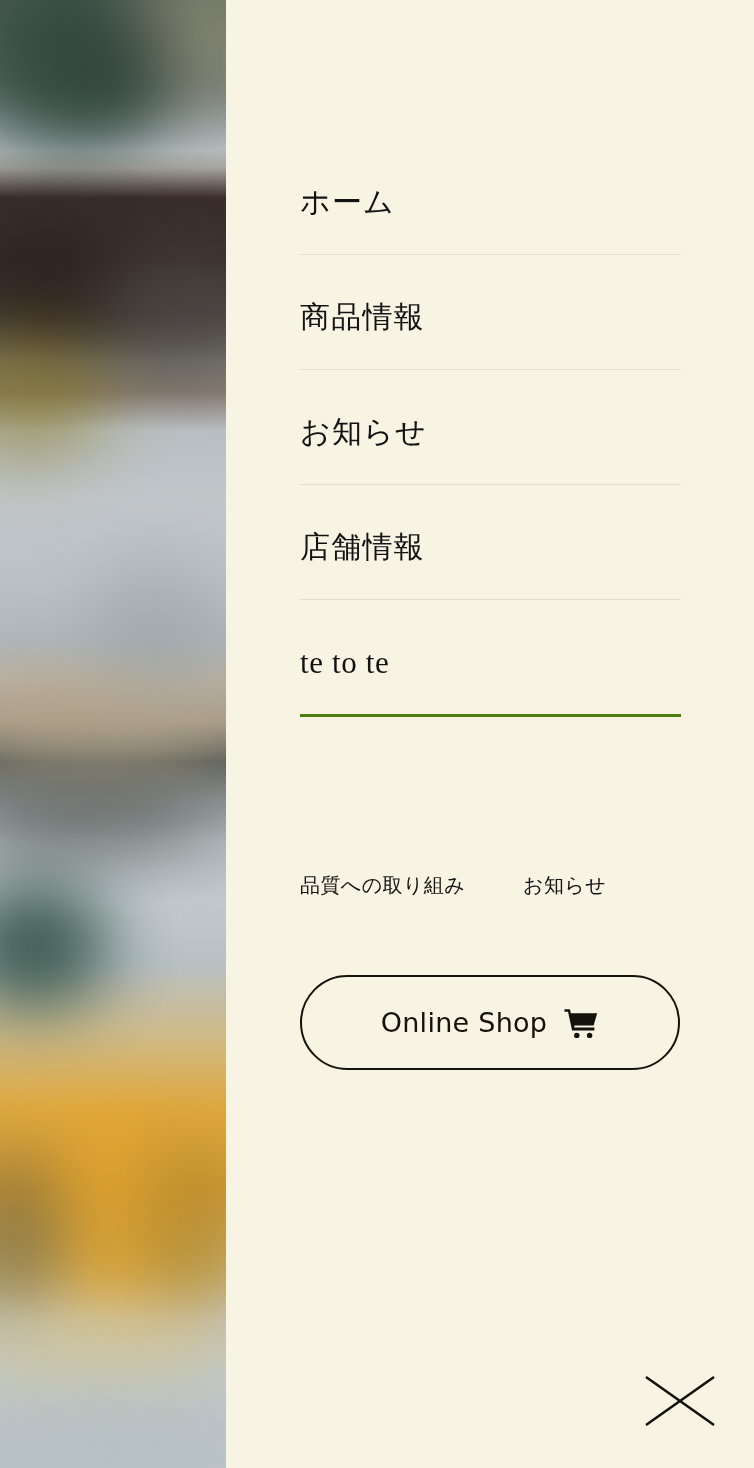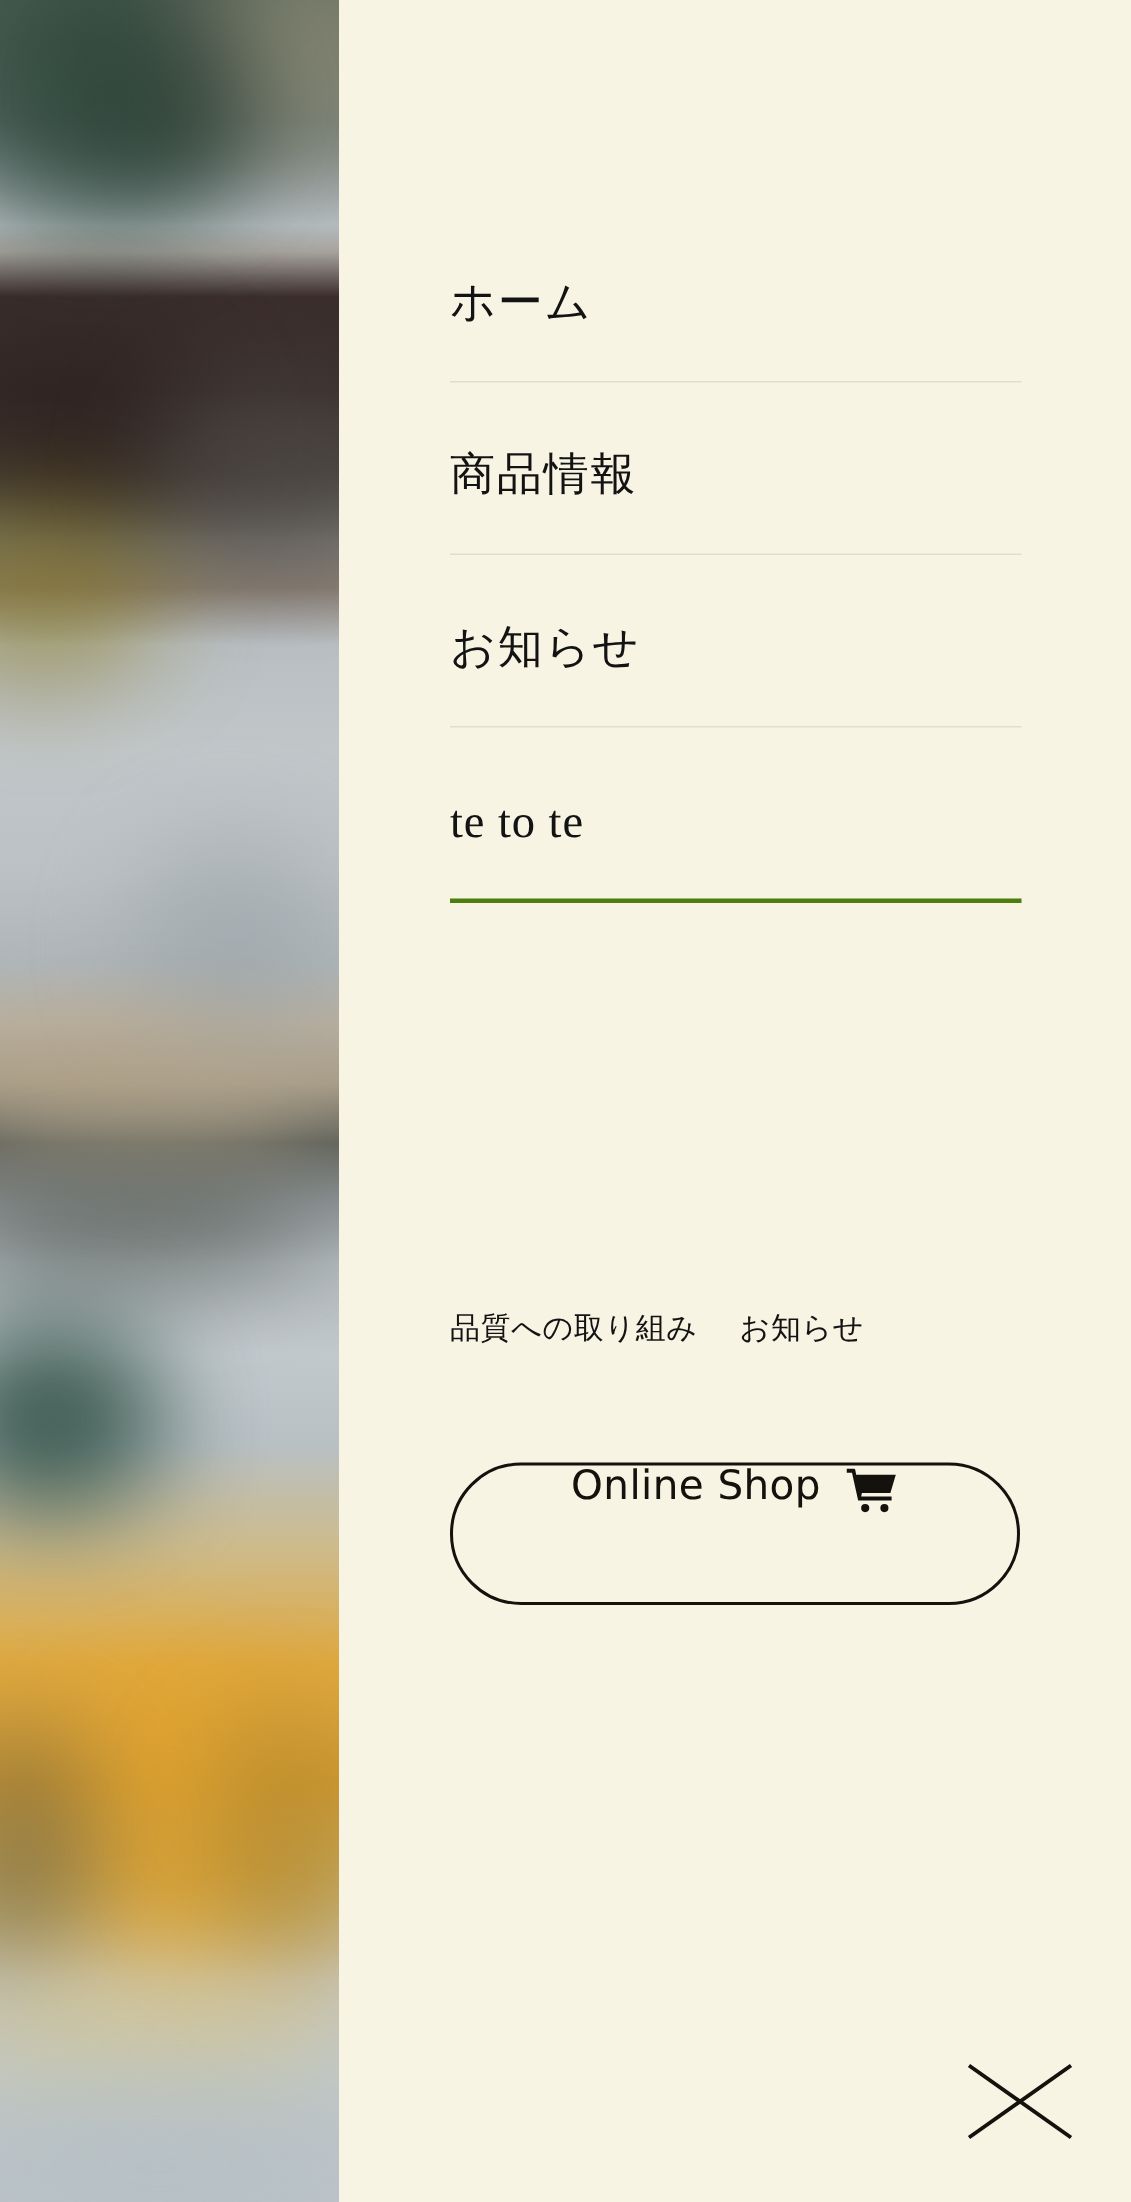--- a/index.html
+++ b/index.html
@@ -124,21 +124,21 @@
     letter-spacing: 0.02em;
   }
 
   
   #sub-links {
     position: absolute;
     left: 74px;
     top: 875px;
     display: flex;
     align-items: baseline;
-    gap: 28px;
+    gap: 58px;
   }
   .sub-link {
     font-family: "DejaVu Sans", "Liberation Sans", sans-serif;
     font-size: 20px;
     line-height: 1;
     color: #131313;
     letter-spacing: 0.02em;
     white-space: nowrap;
     cursor: pointer;
   }
@@ -148,21 +148,21 @@
     position: absolute;
     left: 74px;       
     top: 975px;
     width: 380px;
     height: 95px;
     box-sizing: border-box;
     border: 2px solid #14120c;
     border-radius: 48px;
     background: transparent;
     display: flex;
-    align-items: flex-start;
+    align-items: center;
     justify-content: center;
     gap: 16px;
     cursor: pointer;
     padding: 0;
   }
   #online-shop-label {
     font-family: "DejaVu Sans", "Liberation Sans", sans-serif;
     font-size: 27px;
     line-height: 1;
     color: #14120c;
@@ -215,20 +215,23 @@
       <div class="nav-item">
         <span class="nav-label">ホーム</span>
       </div>
       <div class="nav-item">
         <span class="nav-label">商品情報</span>
       </div>
       <div class="nav-item">
         <span class="nav-label">お知らせ</span>
       </div>
       <div class="nav-item">
+        <span class="nav-label">店舗情報</span>
+      </div>
+      <div class="nav-item">
         <span class="nav-label latin">te to te</span>
       </div>
     </nav>
 
     <div id="sub-links">
       <span class="sub-link">品質への取り組み</span>
       <span class="sub-link">お知らせ</span>
     </div>
 
     <button id="online-shop-button">

